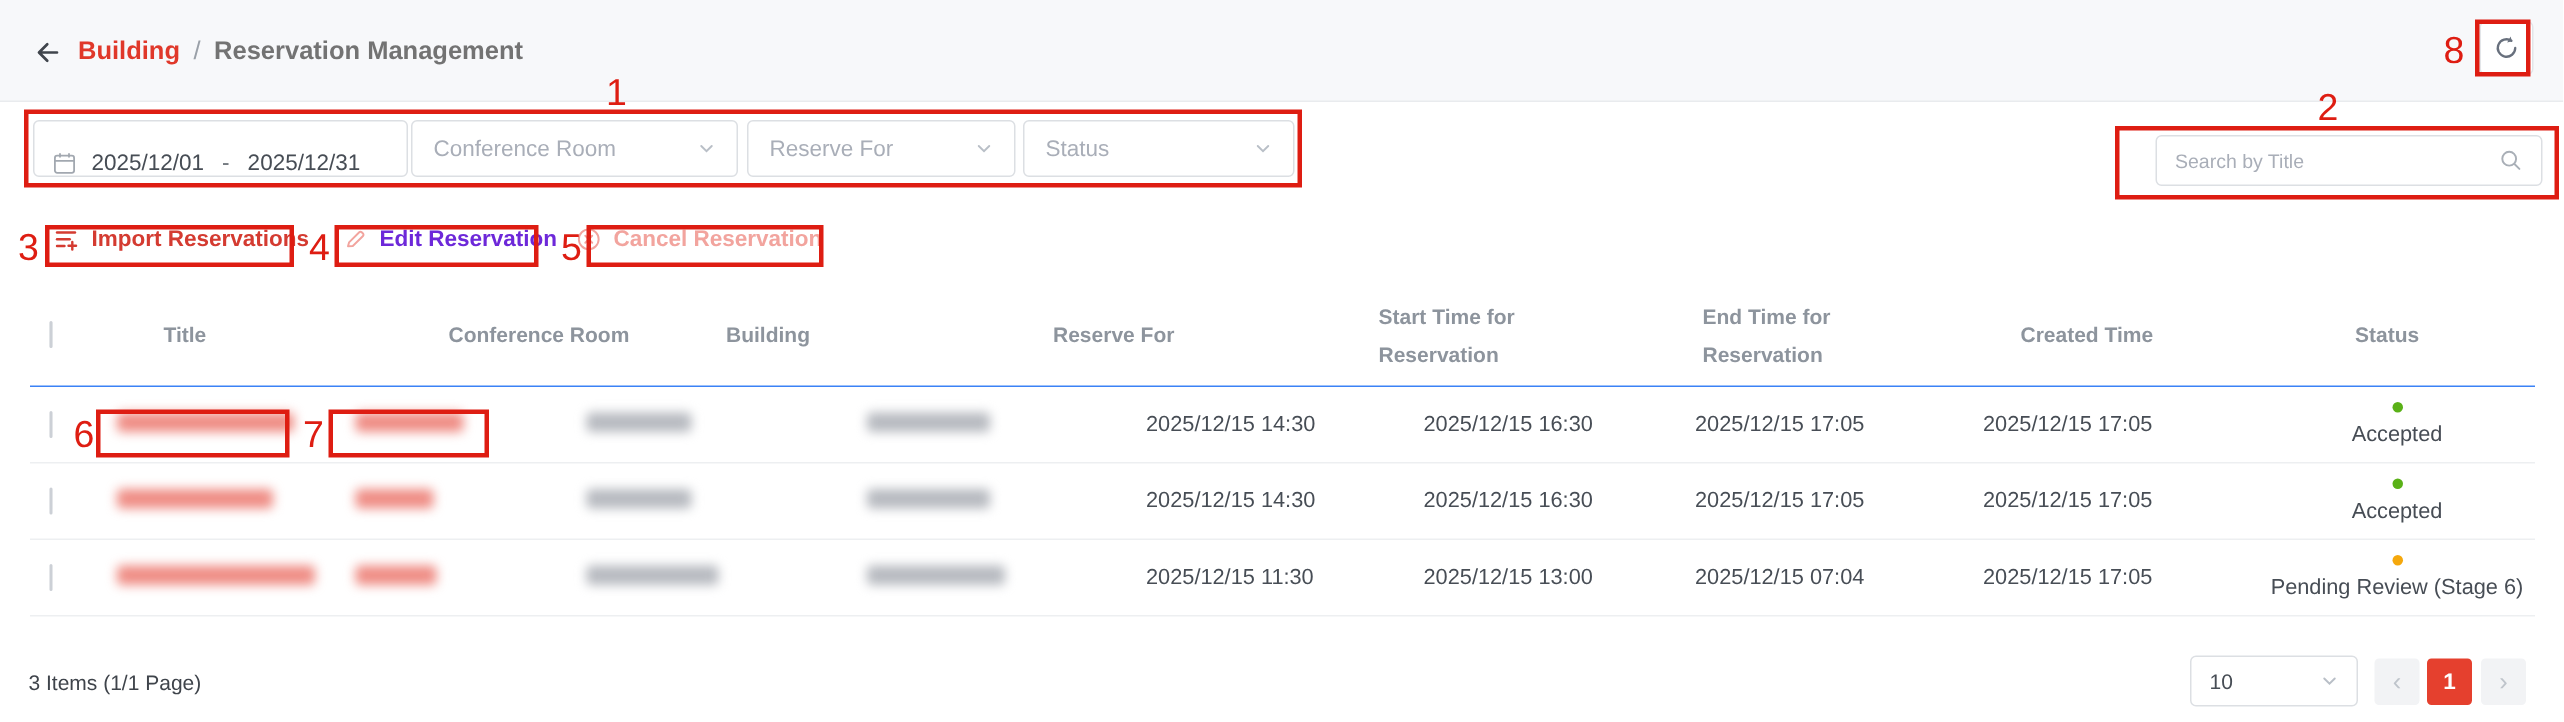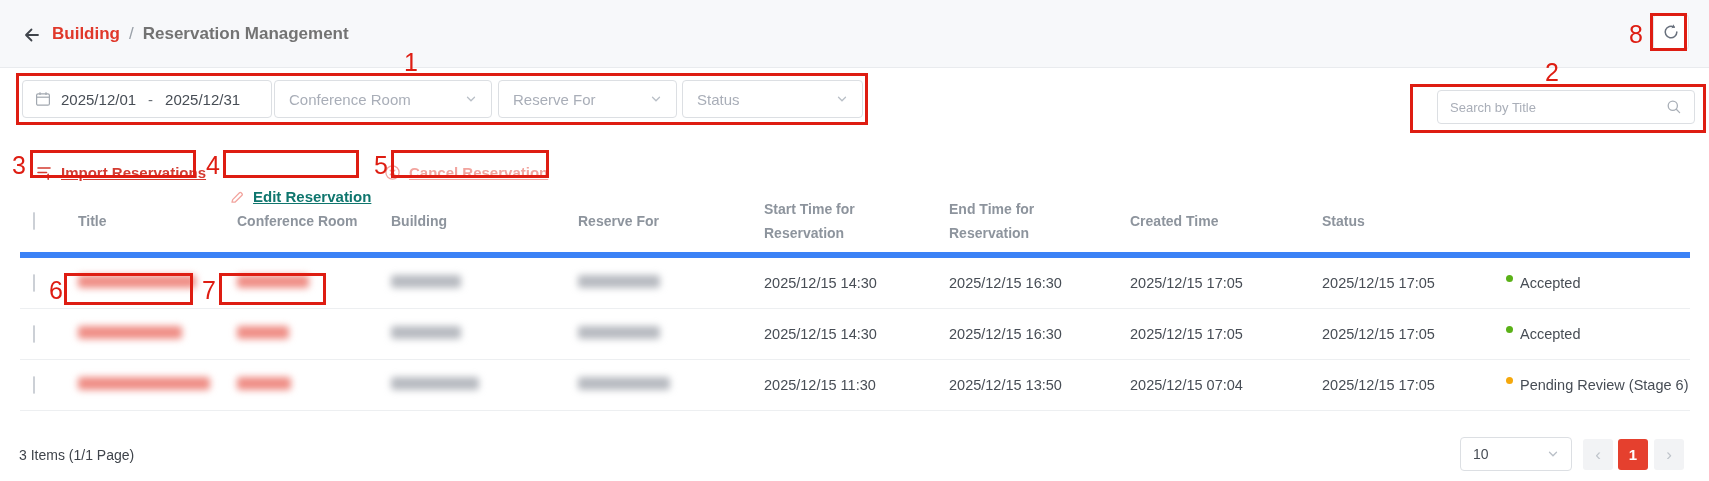--- a/index.html
+++ b/index.html
@@ -11,49 +11,49 @@
   .topbar { position:absolute; left:0; top:0; width:1709px; height:68px; background:#f7f8fa; border-bottom:1px solid #e9ebee; }
   .back-btn { position:absolute; left:20px; top:23px; width:24px; height:24px; cursor:pointer; display:flex; align-items:center; justify-content:center; background:none; border:none; }
   .crumbs { position:absolute; left:52px; top:24px; font-size:17px; font-weight:700; display:flex; gap:9px; align-items:center; }
   .crumb-parent { color:#e0382a; cursor:pointer; }
   .crumb-sep { color:#9aa0a8; font-weight:400; }
   .crumb-current { color:#737373; }
   .refresh-btn { position:absolute; left:1653px; top:14px; width:36px; height:36px; background:#fff; border:1px solid #e3e5e8; border-radius:4px; display:flex; align-items:center; justify-content:center; cursor:pointer; }
 
   
   .field { position:absolute; background:#fff; border:1px solid #dcdfe3; border-radius:4px; display:flex; align-items:center; font-size:15px; }
-  .date-range { left:22px; top:80px; width:250px; height:38px; padding:0 12px; gap:10px; color:#474d55; cursor:pointer; }
+  .date-range { left:22px; top:80px; width:250px; height:38px; padding:0 12px; gap:10px; color:#474d55; cursor:pointer;align-items:flex-end; }
   .date-sep { color:#6a7077; margin:0 2px; }
   .dd { color:#a9aeb8; justify-content:space-between; padding:0 14px; cursor:pointer; }
   .dd-room { left:274px; top:80px; width:218px; height:38px; }
   .dd-reserve { left:498px; top:80px; width:179px; height:38px; }
   .dd-status { left:682px; top:80px; width:181px; height:38px; }
   .search-box { left:1437px; top:90px; width:258px; height:34px; padding:0 12px; gap:8px; }
   .search-box input { flex:1; border:none; outline:none; font-size:13px; color:#474d55; font-family:inherit; background:transparent; }
   .search-box input::placeholder { color:#a9aeb8; }
 
   
-  .tbtn { position:absolute; height:30px; display:flex; align-items:flex-end; gap:8px; font-size:15px; font-weight:700; background:none; border:none; cursor:pointer; font-family:inherit;text-decoration:underline; }
+  .tbtn { position:absolute; height:30px; display:flex; align-items:flex-start; gap:8px; font-size:15px; font-weight:700; background:none; border:none; cursor:pointer; font-family:inherit; }
   .tbtn-import { left:36px; top:151px; color:#d43b31; }
-  .tbtn-edit { left:229px; top:151px; color:#0f766e;margin-top:24px; }
+  .tbtn-edit { left:229px; top:151px; color:#6d28d9; }
   .tbtn-cancel { left:384px; top:151px; color:#f2a49e; }
 
   
   .tbl { position:absolute; left:20px; top:190px; width:1670px; }
   .trow { display:grid; grid-template-columns:58px 159px 154px 187px 186px 185px 181px 192px 184px auto; align-items:center; }
-  .thead { height:68px; border-bottom:6px solid #3b82f6; color:#8d949d; font-size:14px; font-weight:700; }
+  .thead { height:68px; border-bottom:1px solid #3b82f6; color:#8d949d; font-size:14px; font-weight:700;gap:31px; }
   .thead > div { padding-right:12px; line-height:1.75; }
   .th-start { padding-right:44px !important; }
   .tdata { height:51px; border-bottom:1px solid #edeff1; color:#474d55; font-size:14.5px; }
   .cb { width:15px; height:15px; border:1px solid #ccd0d6; border-radius:2px; background:#fbfbfc; margin-left:13px; cursor:pointer; }
   .cb-h { background:#f0f1f4; }
   .redact { display:inline-block; height:13px; border-radius:3px; filter:blur(3.5px); }
   .redact.red { background:#ef8d85; }
   .redact.gray { background:#b7bac0; }
-  .status-cell { display:flex; align-items:flex-start; gap:7px; }
+  .status-cell { display:flex; align-items:center; gap:7px;flex-direction:column; }
   .dot { width:7px; height:7px; border-radius:50%; flex:none; }
 
   
   .summary { position:absolute; left:19px; top:447px; font-size:14px; color:#3f444b; }
   .show-rows-label { position:absolute; left:1382px; top:447px; font-size:14px; color:#5d636b;margin-top:45px; }
   .rows-select { left:1460px; top:437px; width:112px; height:34px; justify-content:space-between; padding:0 12px; color:#474d55; font-size:14px; cursor:pointer; }
   .pg { position:absolute; top:439px; width:30px; height:31px; border-radius:3px; border:none; display:flex; align-items:center; justify-content:center; font-size:17px; cursor:pointer; font-family:inherit; }
   .pg-prev { left:1583px; background:#f2f3f5; color:#bfc4cb; }
   .pg-cur { left:1618px; background:#e5402e; color:#fff; font-size:15px; font-weight:700; }
   .pg-next { left:1654px; background:#f2f3f5; color:#bfc4cb; }
@@ -238,21 +238,21 @@
       </div>
     </div>
 
     <div class="trow tdata">
       <div><span class="cb"></span></div>
       <div><span class="redact red" style="width:132px"></span></div>
       <div><span class="redact red" style="width:54px"></span></div>
       <div><span class="redact gray" style="width:88px"></span></div>
       <div><span class="redact gray" style="width:92px"></span></div>
       <div>2025/12/15 11:30</div>
-      <div>2025/12/15 13:50</div>
+      <div>2025/12/15 13:00</div>
       <div>2025/12/15 07:04</div>
       <div>2025/12/15 17:05</div>
       <div class="status-cell">
         <span class="dot" style="background: rgb(245, 168, 12);"></span>
         <span>Pending Review (Stage 6)</span>
       </div>
     </div>
   </div>
 
   <div class="summary">3 Items (1/1 Page)</div>

